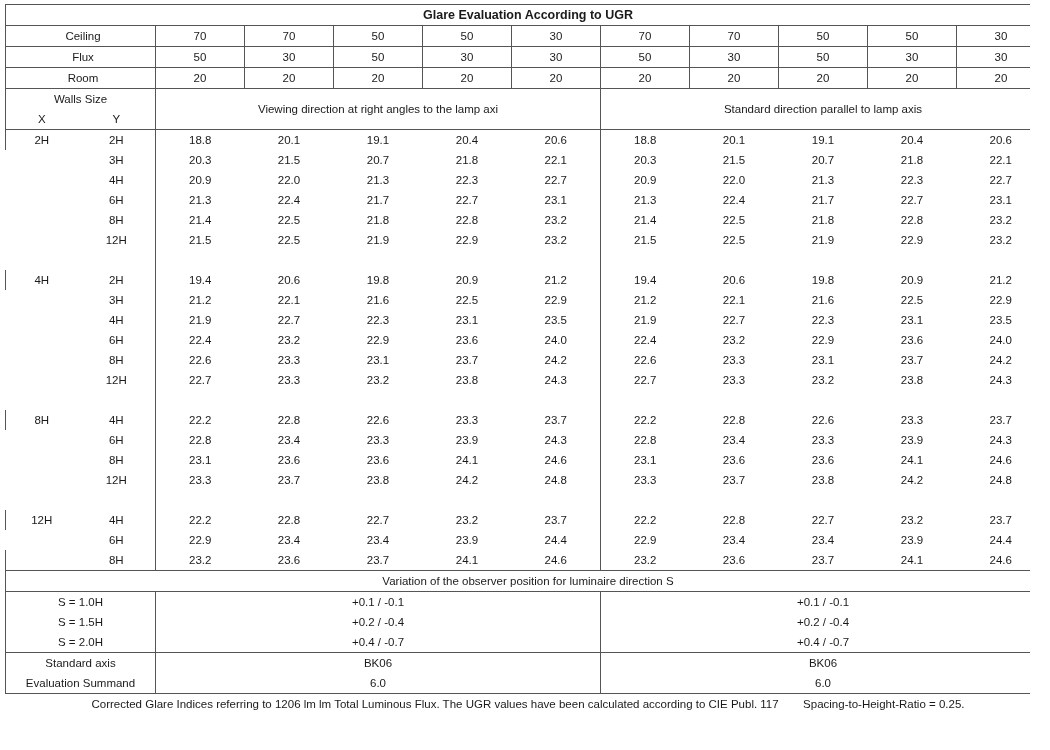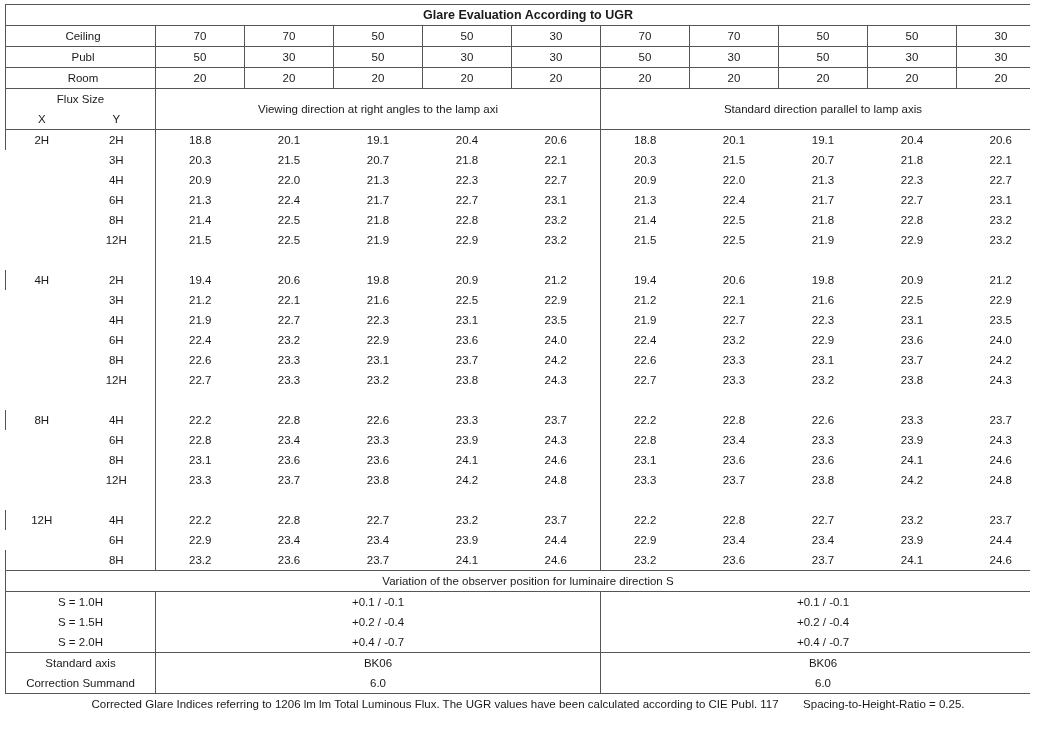--- a/index.html
+++ b/index.html
@@ -109,21 +109,21 @@
       <td class="data">50</td>
       <td class="data">30</td>
       <td class="data">70</td>
       <td class="data">70</td>
       <td class="data">50</td>
       <td class="data">50</td>
       <td class="data">30</td>
     </tr>
 
     <tr>
-      <td colspan="2" class="rowlabel">Publ</td>
+      <td colspan="2" class="rowlabel">Flux</td>
       <td class="data">50</td>
       <td class="data">30</td>
       <td class="data">50</td>
       <td class="data">30</td>
       <td class="data">30</td>
       <td class="data">50</td>
       <td class="data">30</td>
       <td class="data">50</td>
       <td class="data">30</td>
       <td class="data">30</td>
@@ -137,21 +137,21 @@
       <td class="data">20</td>
       <td class="data">20</td>
       <td class="data">20</td>
       <td class="data">20</td>
       <td class="data">20</td>
       <td class="data">20</td>
       <td class="data">20</td>
     </tr>
 
     <tr>
-      <td colspan="2" class="roomsize-head nb-bot">Flux Size</td>
+      <td colspan="2" class="roomsize-head nb-bot">Walls Size</td>
       <td colspan="5" rowspan="2" class="hdrdir">Viewing direction at right angles to the lamp axi</td>
       <td colspan="5" rowspan="2" class="hdrdir">Standard direction parallel to lamp axis</td>
     </tr>
     <tr>
       <td class="xlab nb-top nb-right">X</td>
       <td class="ylab nb-top nb-left">Y</td>
     </tr>
 
     <tr>
       <td class="xlab nb-bot nb-right">2H</td>
@@ -483,21 +483,21 @@
       <td colspan="5" class="data nb-top">+0.4 / -0.7</td>
       <td colspan="5" class="data nb-top">+0.4 / -0.7</td>
     </tr>
 
     <tr>
       <td colspan="2" class="s-label nb-bot">Standard axis</td>
       <td colspan="5" class="data nb-bot">BK06</td>
       <td colspan="5" class="data nb-bot">BK06</td>
     </tr>
     <tr>
-      <td colspan="2" class="s-label nb-top">Correction Summand</td>
+      <td colspan="2" class="s-label nb-top">Evaluation Summand</td>
       <td colspan="5" class="data nb-top">6.0</td>
       <td colspan="5" class="data nb-top">6.0</td>
     </tr>
 
     <tr>
       <td colspan="12" class="footer-note nb-left nb-right nb-bot">
         <span>Corrected Glare Indices referring to 1206 lm lm Total Luminous Flux. The UGR values have been calculated according to CIE Publ. 117</span>
         <span style="display:inline-block;width:18px"></span>
         <span>Spacing-to-Height-Ratio = 0.25.</span>
       </td>

